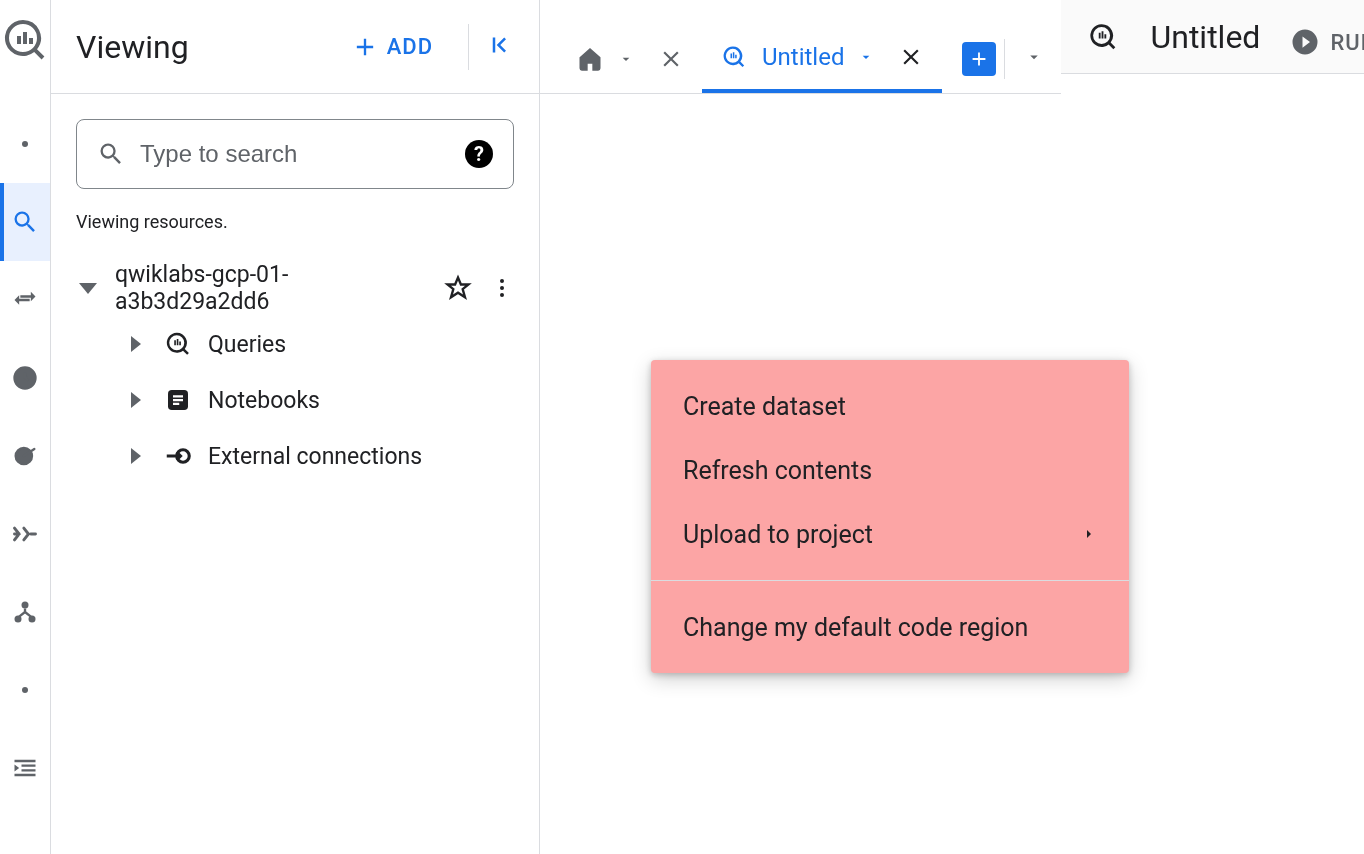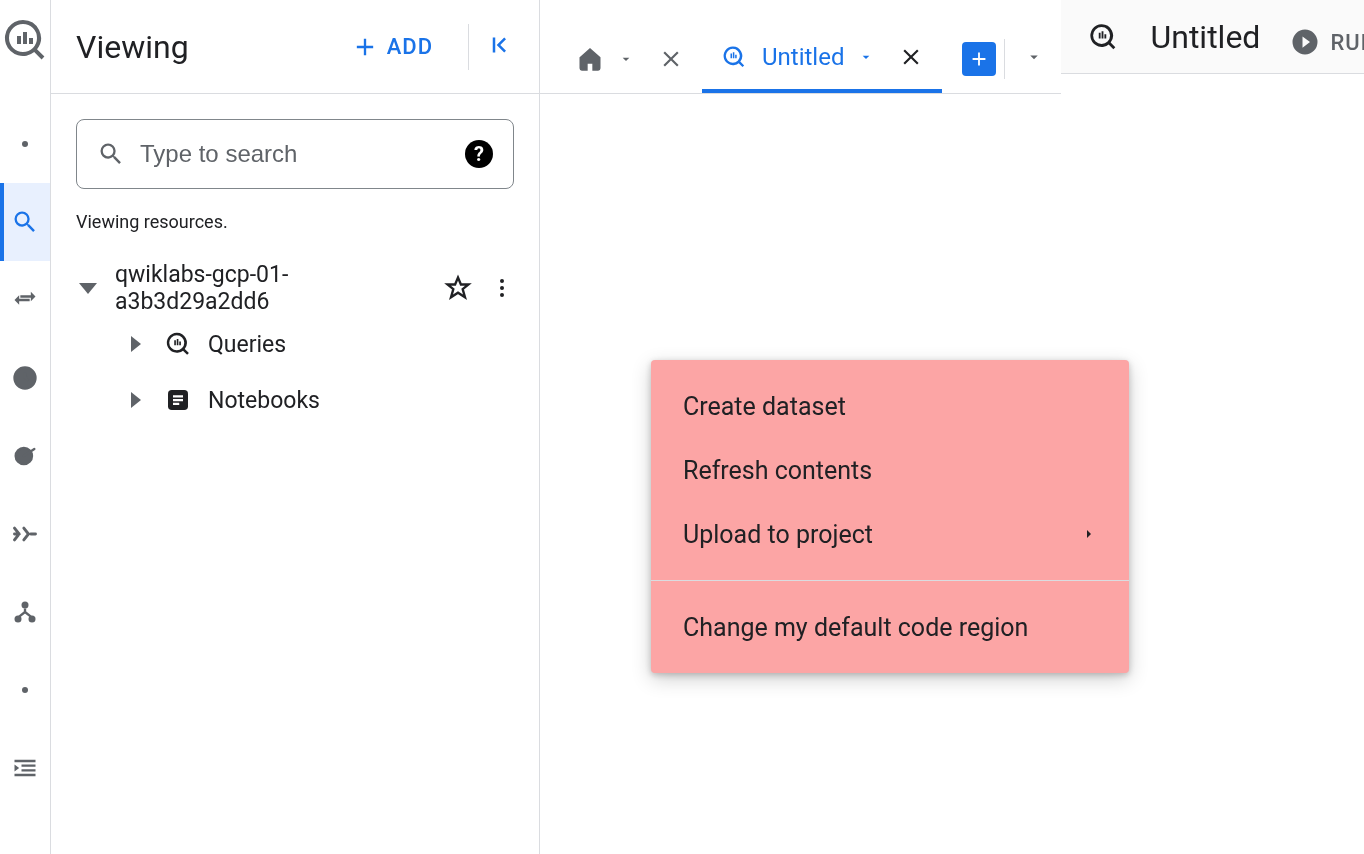--- a/index.html
+++ b/index.html
@@ -184,20 +184,30 @@
         <div class="tree-row tree-child">
           <span class="expand">
               <span class="triangle-right"></span>
             </span>
           <svg viewBox="0 0 24 24" width="30" height="30" fill="#202124">
               <rect x="4" y="4" width="16" height="16" rx="3"></rect>
               <path d="M8 9h8M8 12h8M8 15h5" stroke="#fff" stroke-width="1.8"></path>
             </svg>
           <span class="label">Notebooks</span>
         </div>
+        <div class="tree-row tree-child">
+          <span class="expand">
+              <span class="triangle-right"></span>
+            </span>
+          <svg viewBox="0 0 24 24" width="30" height="30" fill="#202124">
+              <circle cx="16" cy="12" r="5" fill="none" stroke="#202124" stroke-width="2.5"></circle>
+              <path d="M3 12h10M11 9l3 3-3 3" stroke="#202124" stroke-width="2.5" fill="none"></path>
+            </svg>
+          <span class="label">External connections</span>
+        </div>
       </div>
     </div>
   </div>
 
   <div class="main">
     <div class="tabs">
       <div class="tab tab-home">
         <svg viewBox="0 0 24 24" width="28" height="28" fill="none" stroke="#5f6368" stroke-width="2">
             <path d="M4 11l8-7 8 7v9a1 1 0 0 1-1 1h-4v-6h-6v6H5a1 1 0 0 1-1-1v-9z"></path>
           </svg>

